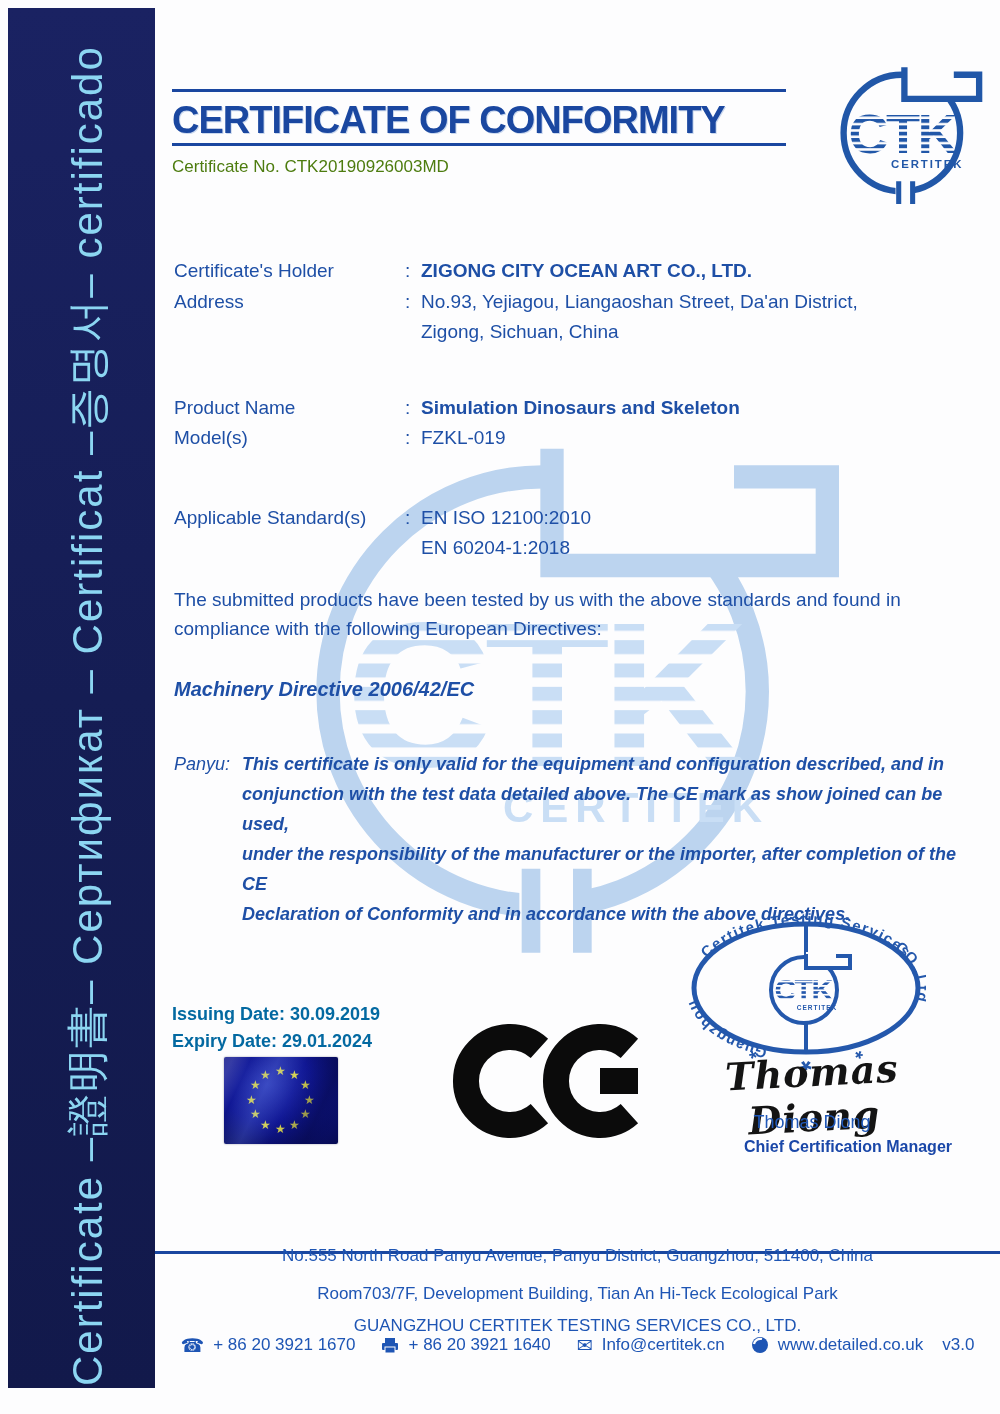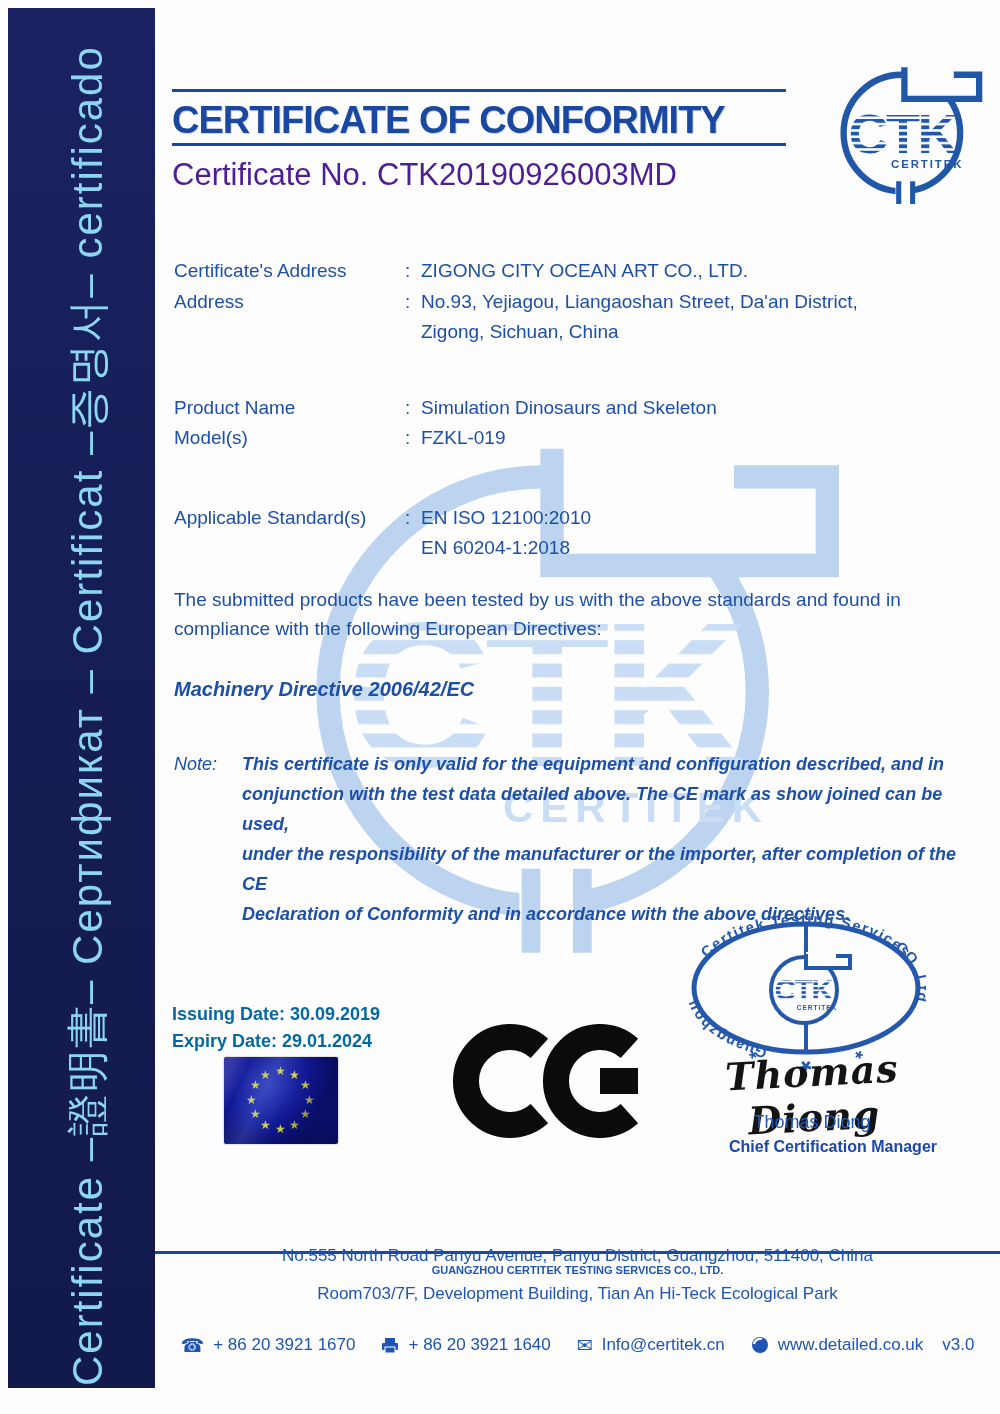--- a/index.html
+++ b/index.html
@@ -8,31 +8,31 @@
   
   .sidebar{position:absolute;left:8px;top:8px;width:147px;height:1380px;
            background:linear-gradient(180deg,#1a2262 0%,#151d54 50%,#12194b 100%);overflow:hidden;}
   .sidebar-text{position:absolute;left:52px;top:1378px;transform:rotate(-90deg);transform-origin:0 0;
                 white-space:nowrap;font-size:42px;letter-spacing:2px;color:#8cd6f2;font-weight:400;}
   
   .rule{position:absolute;left:172px;width:614px;height:3px;background:#1a47a0;}
   .rule.top{top:89px;} .rule.bottom{top:143px;}
   .title{position:absolute;left:172px;top:99px;font-size:38px;font-weight:bold;letter-spacing:-1px;
          color:#1a47a0;text-shadow:1px 1px 0 rgba(140,170,220,.45);}
-  .certno{position:absolute;left:172px;top:157px;font-size:31px;color:#4c1d95;}
+  .certno{position:absolute;left:172px;top:157px;font-size:17px;color:#4d7c0f;}
   .logo-top{position:absolute;left:836px;top:62px;}
   
   .watermark{position:absolute;left:300px;top:430px;z-index:0;}
   .content{position:relative;z-index:1;}
   
   .row{position:absolute;left:174px;font-size:19px;line-height:30px;}
   .lbl{display:inline-block;width:231px;vertical-align:top;}
   .colon{display:inline-block;width:16px;vertical-align:top;}
   .val{display:inline-block;vertical-align:top;white-space:pre-line;}
-  .bold{font-weight:normal;text-align:right;}
+  .bold{font-weight:bold;text-align:right;}
   .statement{position:absolute;left:174px;top:585px;width:780px;font-size:19px;line-height:29px;white-space:pre-line;}
   .directive{position:absolute;left:174px;top:678px;font-size:20px;font-weight:bold;font-style:italic;}
   .note{position:absolute;left:174px;top:749px;font-size:18px;font-style:italic;line-height:30px;}
   .note-label{display:inline-block;width:68px;vertical-align:top;}
   .note-text{display:inline-block;width:730px;vertical-align:top;white-space:pre-line;font-weight:bold;}
   
   .date{position:absolute;left:172px;font-size:18px;font-weight:bold;color:#0369a1;}
   .date.issuing{top:1004px;} .date.expiry{top:1031px;}
   .eu-flag{position:absolute;left:224px;top:1057px;width:114px;height:87px;border-radius:2px;
            background:radial-gradient(ellipse at 38% 32%,#2733b2 0%,#101794 45%,#0a0f6b 75%,#070b52 100%);
@@ -43,26 +43,26 @@
   .star{position:absolute;width:12px;height:12px;font-size:12px;line-height:12px;color:#d8d44e;
         font-family:"DejaVu Sans",sans-serif;}
   .star::before{content:"★";}
   .ce{position:absolute;left:448px;top:1015px;}
   
   .stamp{position:absolute;left:686px;top:912px;}
   .sig-script{position:absolute;left:688px;top:1050px;width:250px;text-align:center;
               font-family:"DejaVu Serif",serif;font-style:italic;font-weight:bold;font-size:38px;
               color:#141414;transform:rotate(-3deg);letter-spacing:1px;}
   .sig-name{position:absolute;left:692px;top:1112px;width:240px;text-align:center;font-size:18px;color:#2058b8;}
-  .sig-title{position:absolute;left:693px;top:1138px;width:280px;text-align:center;
+  .sig-title{position:absolute;left:708px;top:1138px;width:280px;text-align:center;
              font-size:16px;font-weight:bold;color:#1a47a8;}
   
   .footer-rule{position:absolute;left:155px;top:1251px;width:845px;height:3px;background:#1a47a0;}
   .f-line{position:absolute;left:155px;width:845px;text-align:center;color:#1e55b4;}
-  .f-company{top:1264px;font-size:11px;font-weight:bold;}
+  .f-company{top:1316px;font-size:17px;font-weight:normal;}
   .f-addr1{top:1284px;font-size:17px;}
   .f-addr2{top:1246px;font-size:17px;}
   .f-contact{top:1334px;font-size:17px;display:flex;justify-content:center;align-items:center;gap:9px;}
   .glyph-icon{font-family:"DejaVu Sans",sans-serif;font-size:19px;color:#1e55b4;}
   .f-contact .sep{display:inline-block;width:8px;}
   .version{margin-left:10px;}
 </style>
 </head>
 <body>
 
@@ -103,21 +103,21 @@
       <circle cx="52" cy="56" r="46" fill="none" stroke="#2157a8" stroke-width="5"></circle>
       <rect x="54" y="0" width="66" height="29" fill="#fdfdfe"></rect>
       <path d="M54,4 V29 H113 V10 H93" fill="#fdfdfe" stroke="#2157a8" stroke-width="5"></path>
       <rect x="47" y="92" width="15" height="20" fill="#fdfdfe"></rect>
       <path d="M49.5,94 V112 M60.5,94 V112" stroke="#2157a8" stroke-width="4"></path>
       <text x="52" y="72" text-anchor="middle" font-size="44" font-weight="bold" letter-spacing="-2" font-family="Liberation Sans, sans-serif" fill="url(#stripeDark)">CTK</text>
       <text x="72" y="84" text-anchor="middle" font-size="9" font-weight="bold" letter-spacing="1.5" font-family="Liberation Sans, sans-serif" fill="#2157a8">CERTITEK</text>
     </svg>
 
     <div class="row" style="top:256px">
-      <span class="lbl">Certificate's Address</span><span class="colon">:</span><span class="val bold">ZIGONG CITY OCEAN ART CO., LTD.</span>
+      <span class="lbl">Certificate's Holder</span><span class="colon">:</span><span class="val bold">ZIGONG CITY OCEAN ART CO., LTD.</span>
     </div>
     <div class="row" style="top:287px">
       <span class="lbl">Address</span><span class="colon">:</span><span class="val" style="width:560px">No.93, Yejiagou, Liangaoshan Street, Da'an District,
 Zigong, Sichuan, China</span>
     </div>
     <div class="row" style="top:393px">
       <span class="lbl">Product Name</span><span class="colon">:</span><span class="val bold">Simulation Dinosaurs and Skeleton</span>
     </div>
     <div class="row" style="top:423px">
       <span class="lbl">Model(s)</span><span class="colon">:</span><span class="val">FZKL-019</span>
@@ -125,21 +125,21 @@
     <div class="row" style="top:503px">
       <span class="lbl">Applicable Standard(s)</span><span class="colon">:</span><span class="val">EN ISO 12100:2010
 EN 60204-1:2018</span>
     </div>
 
     <div class="statement">The submitted products have been tested by us with the above standards and found in
 compliance with the following European Directives:</div>
     <div class="directive">Machinery Directive 2006/42/EC</div>
 
     <div class="note">
-      <span class="note-label">Note:</span><span class="note-text">This certificate is only valid for the equipment and configuration described, and in
+      <span class="note-label">Panyu:</span><span class="note-text">This certificate is only valid for the equipment and configuration described, and in
 conjunction with the test data detailed above. The CE mark as show joined can be used,
 under the responsibility of the manufacturer or the importer, after completion of the CE
 Declaration of Conformity and in accordance with the above directives.</span>
     </div>
 
     <div class="date issuing">Issuing Date: 30.09.2019</div>
     <div class="date expiry">Expiry Date: 29.01.2024</div>
 
     <div class="eu-flag">
       <span class="star" style="left:51px;top:8px"></span>

